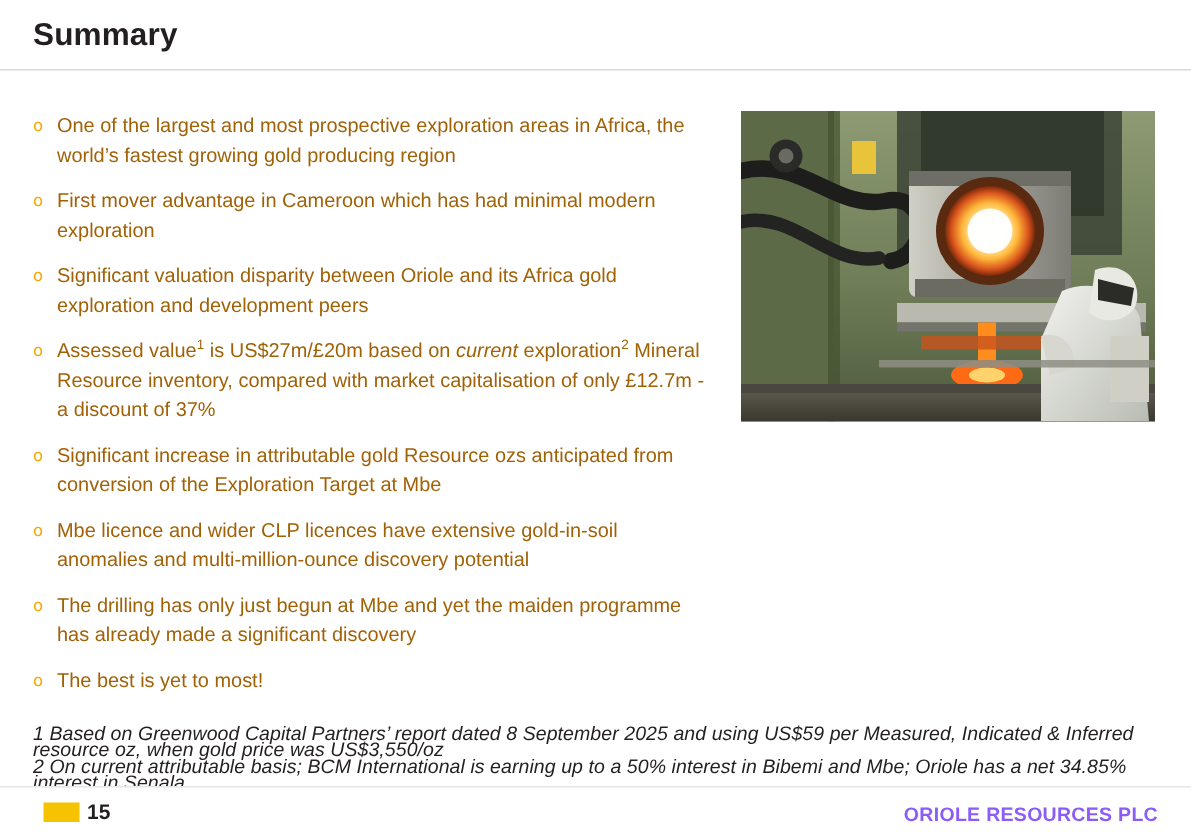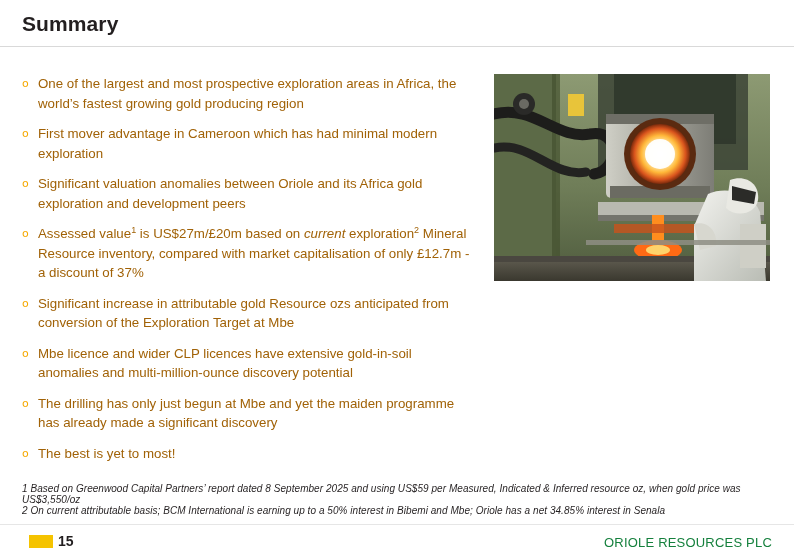--- a/index.html
+++ b/index.html
@@ -92,21 +92,21 @@
   }
 
   
   .footnotes {
     position: absolute;
     left: 22px;
     top: 483px;
     width: 750px;
   }
   .footnote {
-    font-size: 10px;
+    font-size: 13px;
     font-style: italic;
     color: #231f20;
     line-height: 11px;
     letter-spacing: 0.05px;
   }
 
   
   .footer-bar {
     position: absolute;
     left: 0;
@@ -130,22 +130,22 @@
     top: 533px;
     font-size: 14px;
     font-weight: bold;
     color: #231f20;
   }
   .company-name {
     position: absolute;
     right: 22px;
     top: 535px;
     font-size: 13px;
-    font-weight: normal;
-    color: #15803d;
+    font-weight: bold;
+    color: #8b5cf6;
     letter-spacing: 0.2px;
     text-align: right;
   }
 </style>
 </head>
 <body>
 
 <div class="slide">
 
   <div class="title">Summary</div>
@@ -155,21 +155,21 @@
       <div class="bullet">
         <span class="bullet-marker">o</span>
         <span class="bullet-text"><span>One of the largest and most prospective exploration areas in Africa, the world’s fastest growing gold producing region</span></span>
       </div>
       <div class="bullet">
         <span class="bullet-marker">o</span>
         <span class="bullet-text"><span>First mover advantage in Cameroon which has had minimal modern exploration</span></span>
       </div>
       <div class="bullet">
         <span class="bullet-marker">o</span>
-        <span class="bullet-text"><span>Significant valuation anomalies between Oriole and its Africa gold exploration and development peers</span></span>
+        <span class="bullet-text"><span>Significant valuation disparity between Oriole and its Africa gold exploration and development peers</span></span>
       </div>
       <div class="bullet">
         <span class="bullet-marker">o</span>
         <span class="bullet-text"><span>Assessed value</span><sup>1</sup><span> is US$27m/£20m based on </span><i>current</i><span> exploration</span><sup>2</sup><span> Mineral Resource inventory, compared with market capitalisation of only £12.7m - a discount of 37%</span></span>
       </div>
       <div class="bullet">
         <span class="bullet-marker">o</span>
         <span class="bullet-text"><span>Significant increase in attributable gold Resource ozs anticipated from conversion of the Exploration Target at Mbe</span></span>
       </div>
       <div class="bullet">

